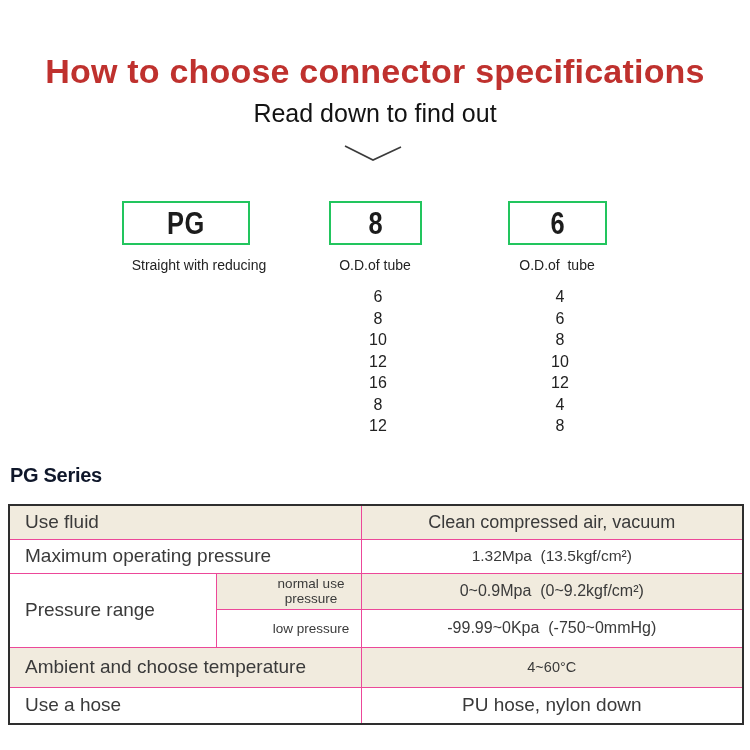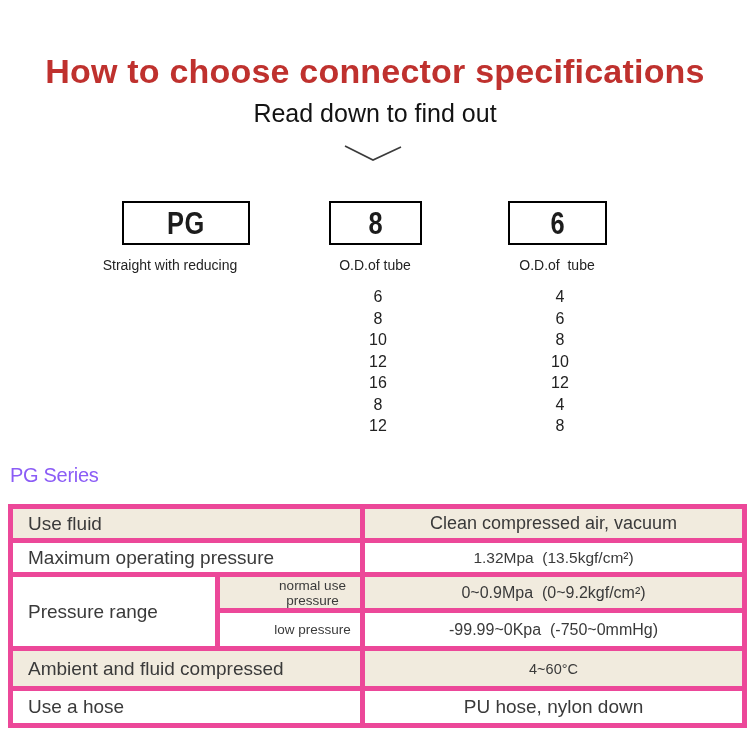--- a/index.html
+++ b/index.html
@@ -34,21 +34,21 @@
 
   .chevron {
     position: absolute;
     left: 344px; top: 142px;
   }
 
   .spec-box {
     position: absolute;
     top: 201px;
     height: 44px;
-    border: 2px solid #000000;
+    border: 2px solid #22c55e;
     background: #ffffff;
     display: flex;
     align-items: center;
     justify-content: center;
   }
   .spec-box .code {
     font-size: 31px;
     font-weight: bold;
     color: #1c1c1c;
     transform: scaleX(0.82);
@@ -59,55 +59,55 @@
   .box-mid { left: 329px; width: 93px; }
   .box-right { left: 508px; width: 99px; }
 
   .box-label {
     position: absolute;
     top: 257px;
     text-align: center;
     font-size: 14px;
     color: #232323;
   }
-  .lbl-pg { left: 88px; width: 164px; }
+  .lbl-pg { left: 117px; width: 164px; }
   .lbl-mid { left: 313px; width: 124px; }
   .lbl-right { left: 492px; width: 130px; }
 
   .num-col {
     position: absolute;
     top: 286px;
     width: 64px;
     text-align: center;
     font-size: 16px;
     line-height: 21.5px;
     color: #222222;
   }
   .num-col-1 { left: 346px; }
   .num-col-2 { left: 528px; }
 
   .series-heading {
     position: absolute;
     left: 10px; top: 464px;
     font-size: 20px;
-    font-weight: normal;
-    color: #8b5cf6;
+    font-weight: bold;
+    color: #0f172a;
     letter-spacing: -0.3px;
   }
 
   table.spec-table {
     position: absolute;
     left: 8px; top: 504px;
     width: 734px;
     border-collapse: collapse;
     table-layout: fixed;
     border: 2px solid #2e2e2e;
   }
   table.spec-table td {
-    border: 5px solid #ec4899;
+    border: 1px solid #ec4899;
     vertical-align: middle;
     color: #3a3a3a;
   }
   td.band { background: #f1ebde; }
   td.plain { background: #ffffff; }
 
   td.row-label {
     padding-left: 15px;
     font-size: 19px;
   }
@@ -200,21 +200,21 @@
     <tr class="r3a">
       <td rowspan="2" class="row-label plain">Pressure range</td>
       <td class="sub-label band">normal use pressure</td>
       <td class="val band fs16">0~0.9Mpa&nbsp; (0~9.2kgf/cm²)</td>
     </tr>
     <tr class="r3b">
       <td class="sub-label plain">low pressure</td>
       <td class="val plain fs16">-99.99~0Kpa&nbsp; (-750~0mmHg)</td>
     </tr>
     <tr class="r4">
-      <td colspan="2" class="row-label band">Ambient and fluid compressed</td>
+      <td colspan="2" class="row-label band">Ambient and choose temperature</td>
       <td class="val band fs14">4~60°C</td>
     </tr>
     <tr class="r5">
       <td colspan="2" class="row-label plain">Use a hose</td>
       <td class="val plain fs19">PU hose, nylon down</td>
     </tr>
   </tbody>
     </table>
 
 </div>

